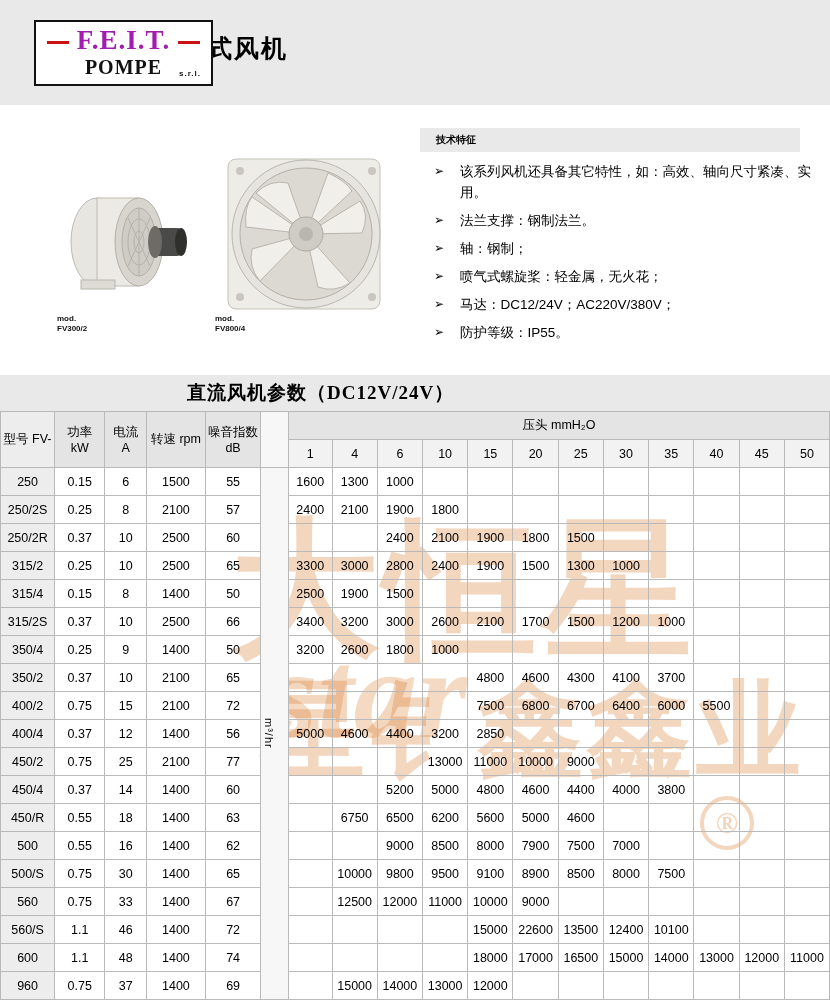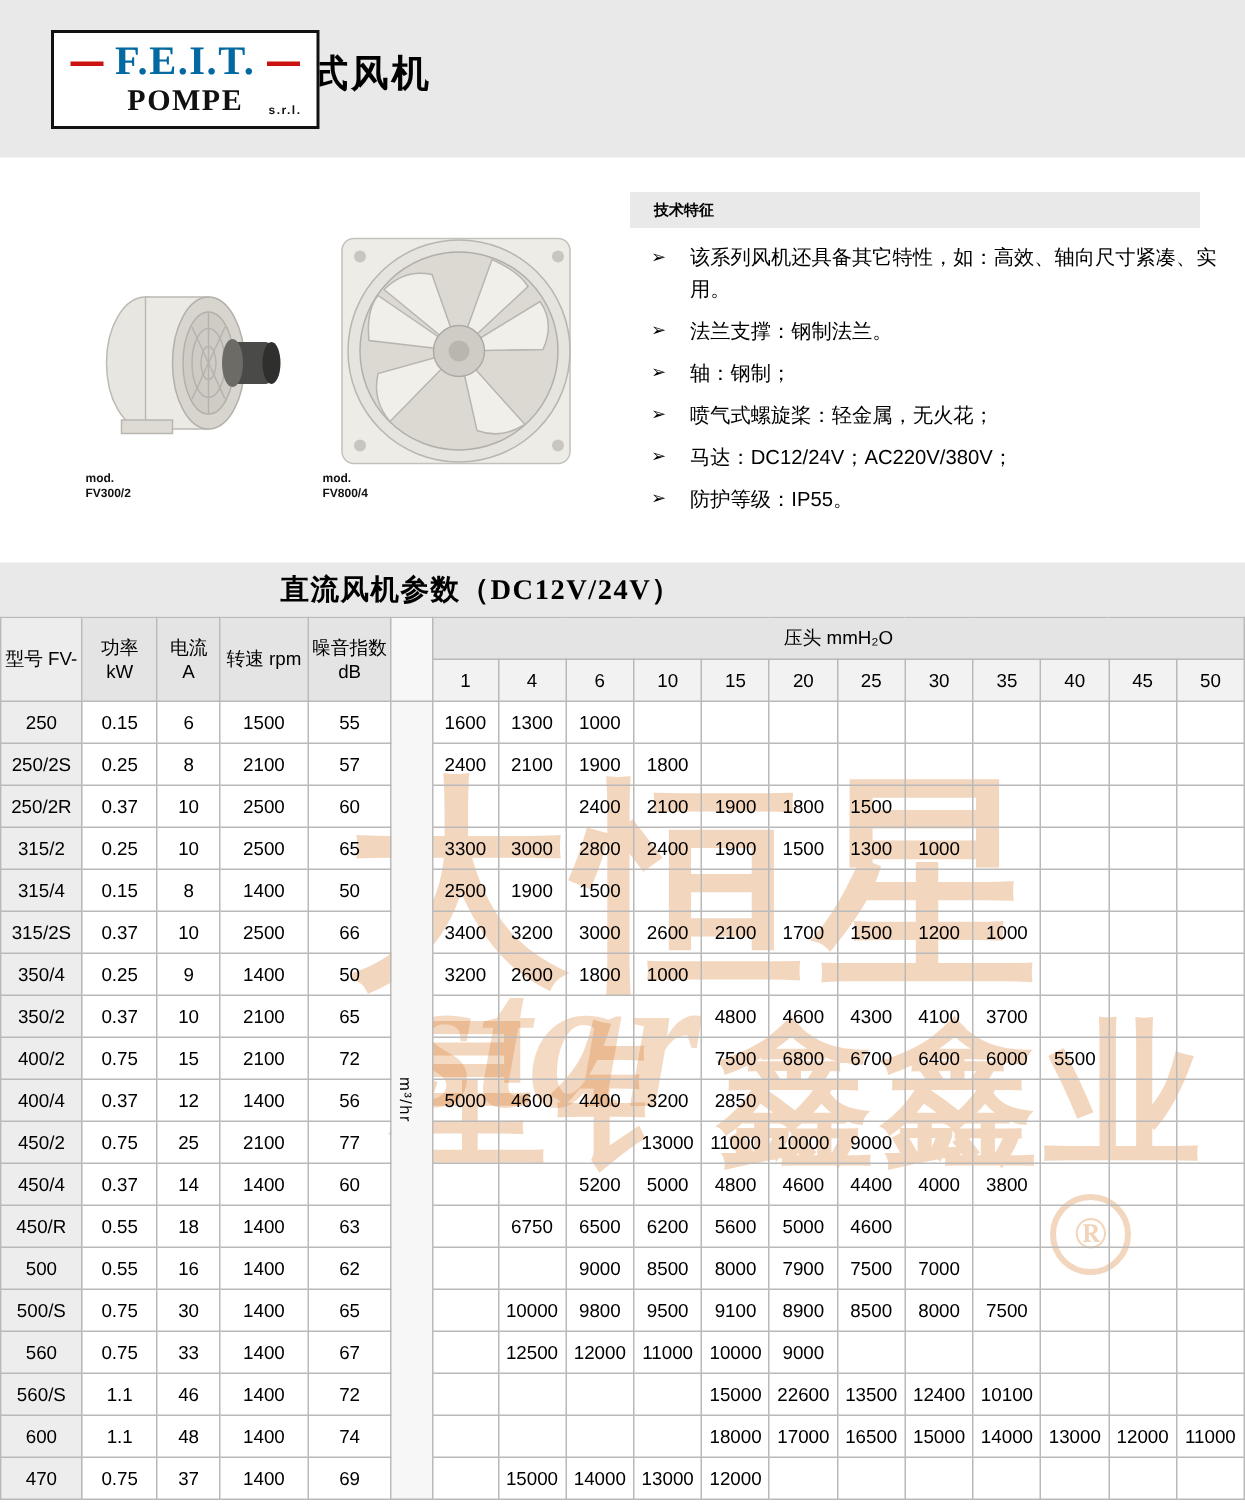--- a/index.html
+++ b/index.html
@@ -35,21 +35,21 @@
     flex-direction: column;
     align-items: center;
     justify-content: center;
     position: relative;
   }
   .logo-top {
     font-family: "Liberation Serif", serif;
     font-weight: bold;
     font-size: 27px;
     letter-spacing: 1px;
-    color: #0369a1;
+    color: #a21caf;
     line-height: 1;
     position: relative;
   }
   .logo-top::before,
   .logo-top::after {
     content: "";
     position: absolute;
     top: 50%;
     width: 22px;
     height: 3px;
@@ -748,21 +748,21 @@
           <td class="p-cell">18000</td>
           <td class="p-cell">17000</td>
           <td class="p-cell">16500</td>
           <td class="p-cell">15000</td>
           <td class="p-cell">14000</td>
           <td class="p-cell">13000</td>
           <td class="p-cell">12000</td>
           <td class="p-cell">11000</td>
         </tr>
         <tr>
-          <td class="col-model">470</td>
+          <td class="col-model">960</td>
           <td class="col-kw">0.75</td>
           <td class="col-a">37</td>
           <td class="col-rpm">1400</td>
           <td class="col-db">69</td>
           <td class="p-cell"></td>
           <td class="p-cell">15000</td>
           <td class="p-cell">14000</td>
           <td class="p-cell">13000</td>
           <td class="p-cell">12000</td>
           <td class="p-cell"></td>

